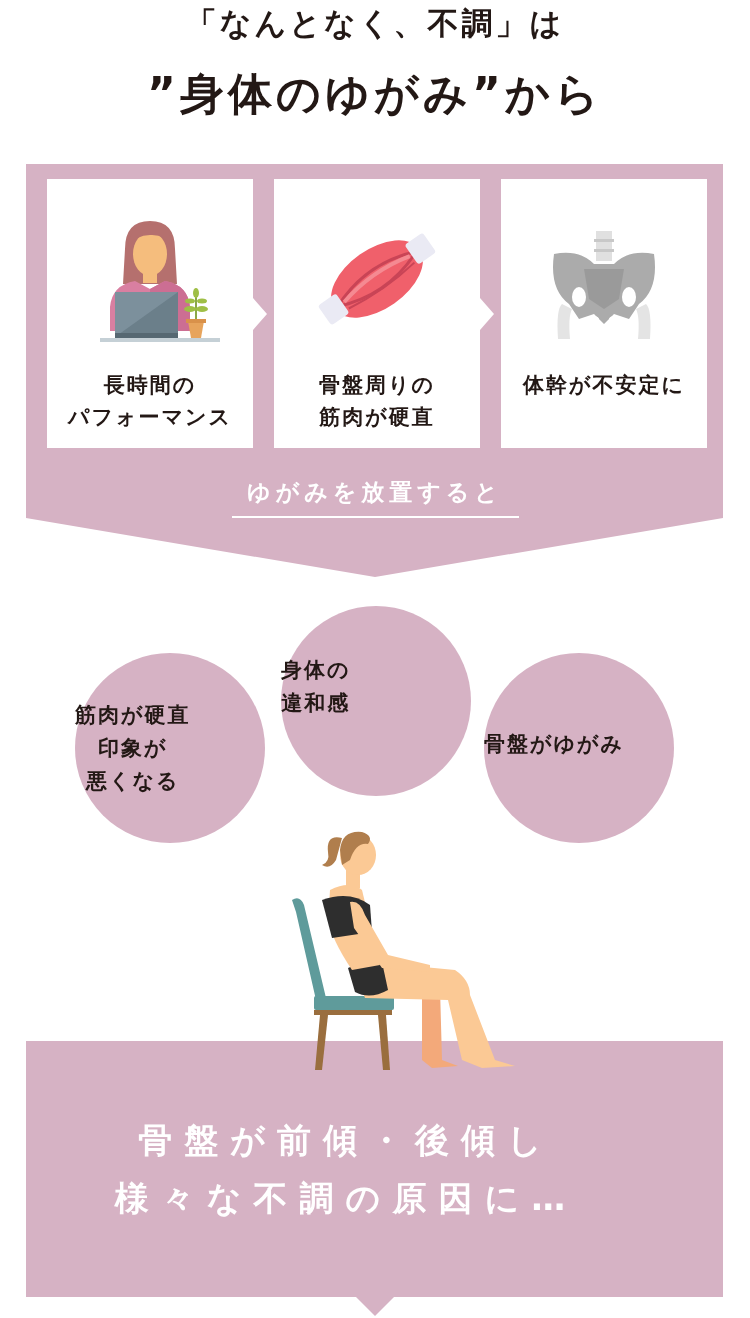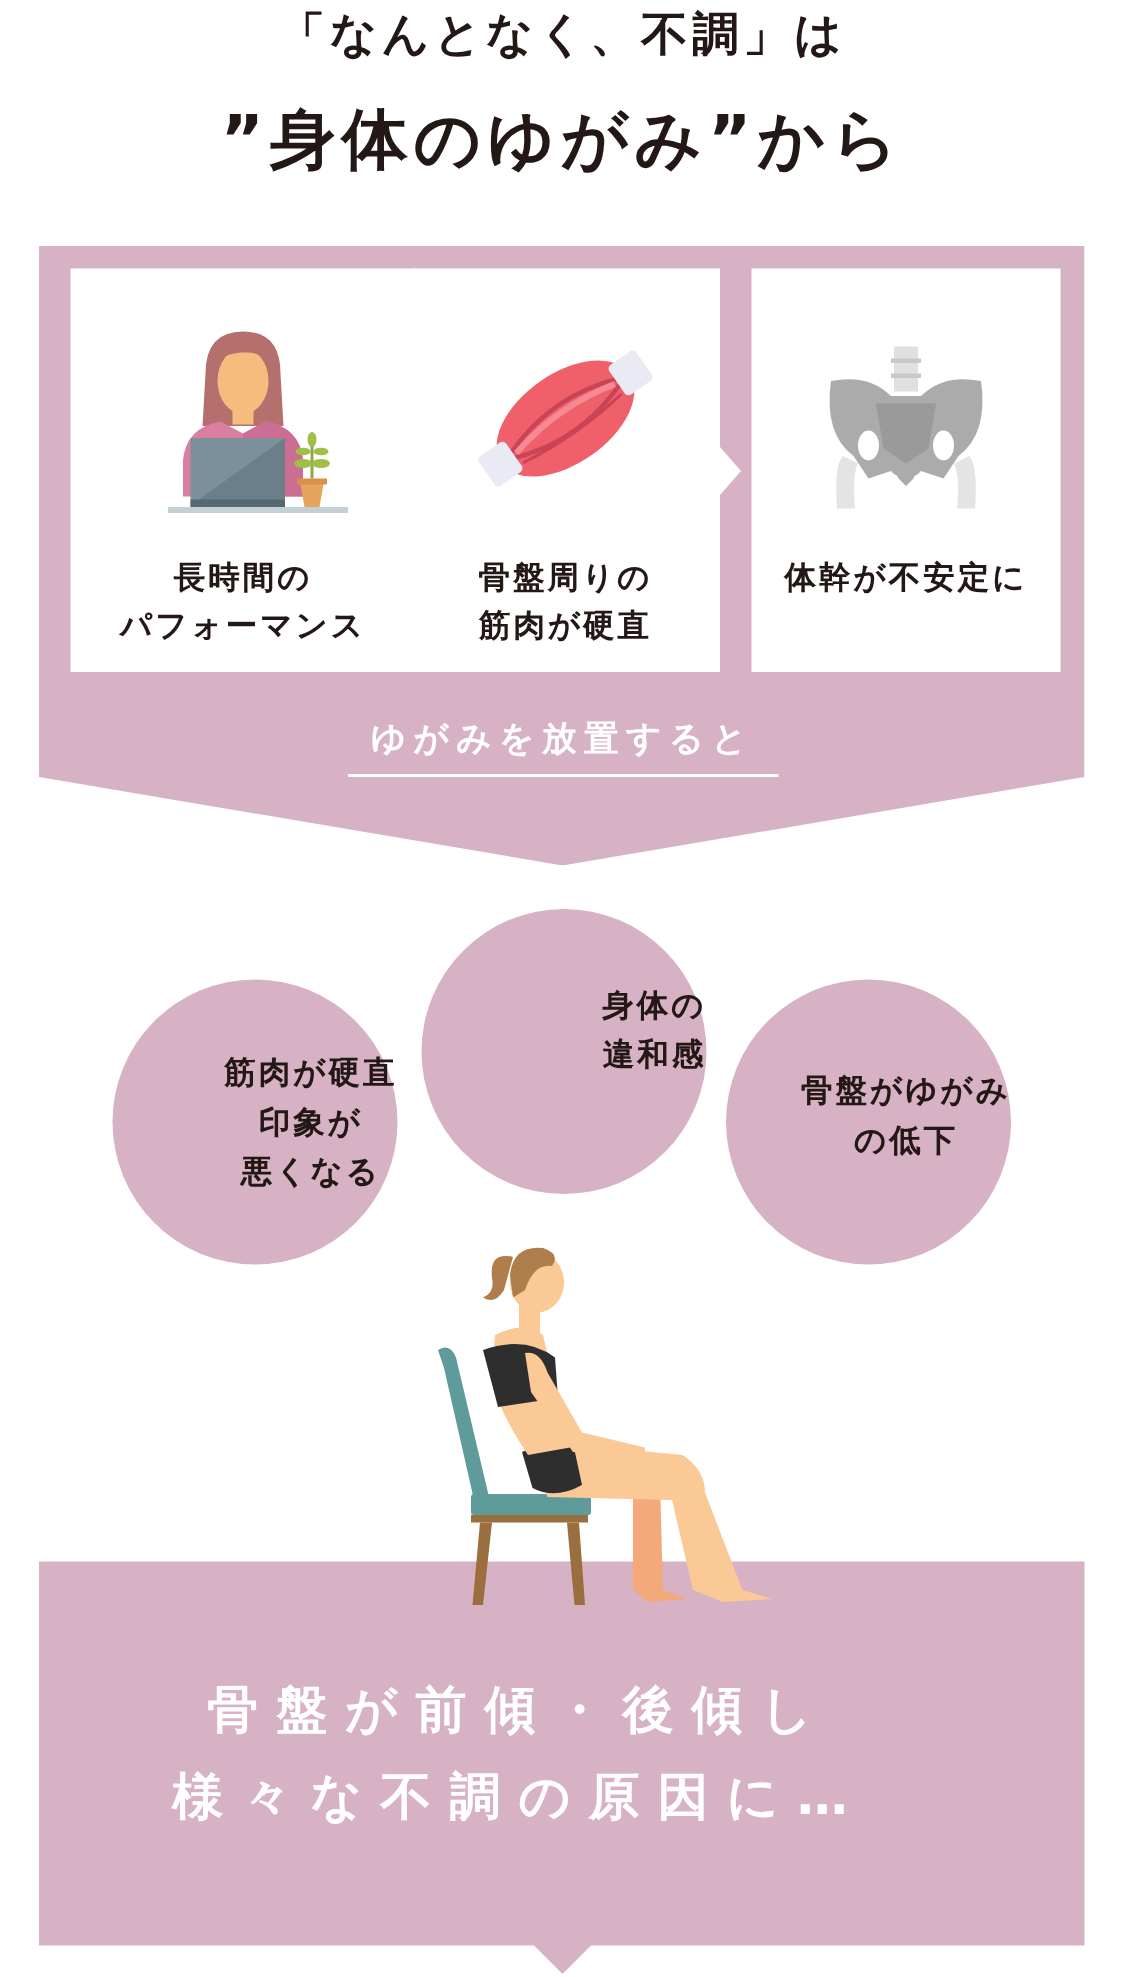--- a/index.html
+++ b/index.html
@@ -12,39 +12,39 @@
   .panel-top { left:26px; top:164px; width:697px; height:413px; }
   .card { top:179px; width:206px; height:269px; background:#ffffff; }
   .card-label { position:absolute; left:0; right:0; top:190px; text-align:center;
                 font-size:21px; line-height:32px; font-weight:bold; letter-spacing:2px; color:#231815; }
   .card-icon { position:absolute; left:0; right:0; top:30px; height:140px; display:flex; justify-content:center; }
   .notch { width:0; height:0; border-top:16px solid transparent; border-bottom:16px solid transparent;
            border-left:14px solid #ffffff; top:298px; }
   .cta { left:230px; top:476px; width:290px; text-align:center; color:#ffffff; font-size:23px;
          font-weight:bold; letter-spacing:5px; line-height:34px;font-family:Liberation Serif, serif; }
   .cta-line { left:232px; top:516px; width:287px; height:2px; background:#ffffff; }
-  .bubble { border-radius:50%; background:#d6b2c4; display:flex; align-items:center; justify-content:flex-end;
+  .bubble { border-radius:50%; background:#d6b2c4; display:flex; align-items:center; justify-content:flex-start;
             text-align:center; font-size:21px; line-height:33px; font-weight:bold; letter-spacing:2px; color:#231815; }
   .bottom-panel { left:26px; top:1041px; width:697px; height:256px; background:#d6b2c4; }
   .bottom-tri { left:355px; top:1296px; width:0; height:0; border-left:20px solid transparent;
                 border-right:20px solid transparent; border-top:20px solid #d6b2c4; }
   .bottom-text { left:26px; width:640px; text-align:center; color:#ffffff; font-weight:bold;
                  font-size:34px; letter-spacing:12px; line-height:56px; }
 </style>
 </head>
 <body>
 
 <div class="abs title title1">「なんとなく、不調」は</div>
 <div class="abs title title2">”身体のゆがみ”から</div>
 
 <svg class="abs panel-top" viewBox="0 0 697 413" width="697" height="413">
   <polygon points="0,0 697,0 697,354 349,413 0,354" fill="#d6b2c4"></polygon>
 </svg>
 
-<div class="abs card" style="left:47px;padding-left:24px;">
+<div class="abs card" style="left:47px;">
   <div class="card-icon">
     <svg width="140" height="140" viewBox="0 0 140 140">
 
       <path d="M45 40 Q45 12 70 12 Q95 12 95 40 L97 75 L43 75 Z" fill="#b5706e"></path>
 
       <ellipse cx="70" cy="45" rx="17" ry="22" fill="#f5bd7d"></ellipse>
       <rect x="63" y="62" width="14" height="12" fill="#f5bd7d"></rect>
 
       <path d="M48 38 Q50 15 70 15 Q92 15 92 38 Q85 25 70 26 Q56 26 48 38 Z" fill="#b5706e"></path>
 
@@ -128,21 +128,20 @@
 </div>
 <div class="abs bubble" style="left:281px; top:606px; width:190px; height:190px;">
   <div style="margin-top:-28px;">
     <div>身体の</div>
     <div>違和感</div>
   </div>
 </div>
 <div class="abs bubble" style="left:484px; top:653px; width:190px; height:190px;">
   <div style="margin-top:-8px;">
     <div>骨盤がゆがみ</div>
-    <div>の低下</div>
   </div>
 </div>
 
 <div class="abs bottom-panel"></div>
 <div class="abs bottom-tri"></div>
 <div class="abs bottom-text" style="top:1112px;">骨盤が前傾・後傾し</div>
 <div class="abs bottom-text" style="top:1170px;">様々な不調の原因に…</div>
 
 <svg class="abs" style="left:270px; top:820px;" width="270" height="255" viewBox="0 0 270 255">
 

